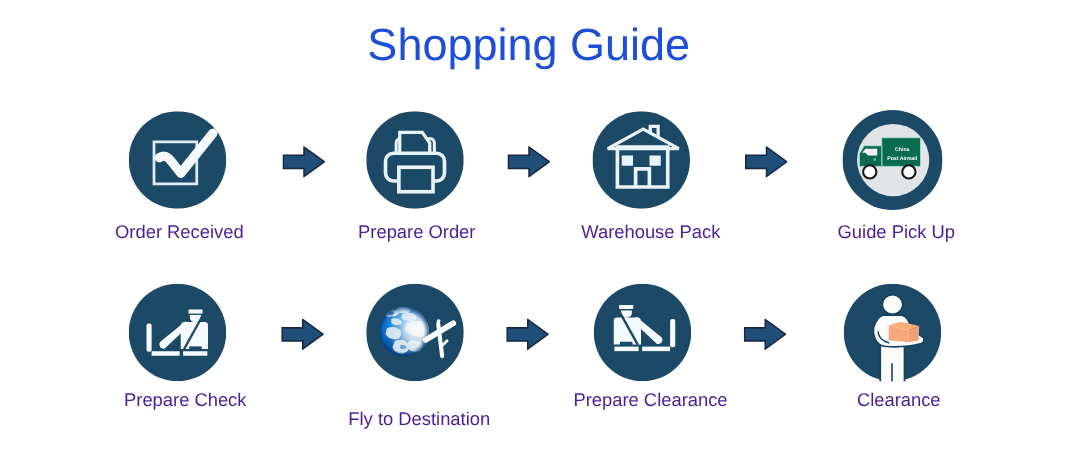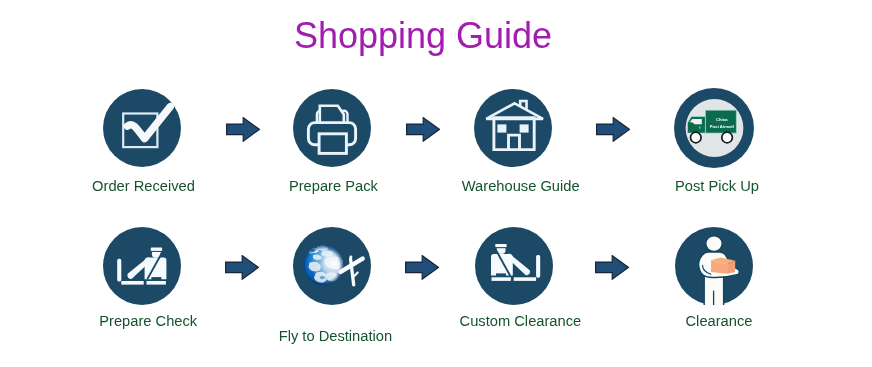--- a/index.html
+++ b/index.html
@@ -1,21 +1,21 @@
 <!DOCTYPE html>
 <html><head>
 <meta charset="utf-8">
 <style>
   html,body{margin:0;padding:0;}
   body{width:872px;height:367px;background:#ffffff;font-family:"Liberation Sans",sans-serif;overflow:hidden;}
   .stage{position:relative;width:872px;height:367px;}
-  .title{position:absolute;left:0;top:14.6px;width:846px;text-align:center;font-size:36px;line-height:42px;color:#a21caf;font-weight:400;}
+  .title{position:absolute;left:0;top:14.6px;width:846px;text-align:center;font-size:36px;line-height:42px;color:#1d4ed8;font-weight:400;}
   .step{position:absolute;}
   .circle{position:absolute;left:0;top:0;width:78px;height:78px;}
-  .label{position:absolute;top:86px;width:200px;left:-61px;text-align:center;font-size:14.7px;line-height:16px;color:#14532d;white-space:nowrap;}
+  .label{position:absolute;top:86px;width:200px;left:-61px;text-align:center;font-size:14.7px;line-height:16px;color:#4c1d95;white-space:nowrap;}
   .arrow{position:absolute;}
   svg{display:block;}
   .tt1,.tt2{fill:#ffffff;font-family:"Liberation Sans",sans-serif;font-weight:bold;}
   .tt1{font-size:4.15px;}
   .tt2{font-size:4.15px;}
 </style>
 </head>
 <body>
 
 <div class="stage">
@@ -37,54 +37,54 @@
       <svg width="78" height="78" viewBox="0 0 78 78">
         <circle cx="39" cy="39" r="39" fill="#1c4a66"></circle>
         <path d="M23.9 25.3 a3.6 3.6 0 0 1 7.2 0 v9.5 h-7.2 z" fill="#1c4a66" stroke="#e9f3fa" stroke-width="2.4"></path>
         <path d="M47.3 25.3 a3.6 3.6 0 0 1 7.2 0 v9.5 h-7.2 z" fill="#1c4a66" stroke="#e9f3fa" stroke-width="2.4"></path>
         <path d="M26.8 16.8 h18 l6 8.6 v9.4 h-24 z" fill="#1c4a66" stroke="#e9f3fa" stroke-width="2.6" stroke-linejoin="miter"></path>
         <path d="M15.4 33.6 h47 v22.2 h-47 z" fill="#1c4a66"></path>
         <rect x="15.4" y="33.6" width="47.2" height="22.2" rx="6.4" fill="none" stroke="#e9f3fa" stroke-width="2.9"></rect>
         <rect x="26.1" y="44.8" width="27.3" height="19.6" fill="#1c4a66" stroke="#e9f3fa" stroke-width="2.9"></rect>
       </svg>
     </div>
-    <div class="label" style="left:-59.6px;top:89px">Prepare Pack</div>
+    <div class="label" style="left:-59.6px;top:89px">Prepare Order</div>
   </div>
 
   <div class="step" style="left:474px;top:89px">
     <div class="circle">
       <svg width="78" height="78" viewBox="0 0 78 78">
         <circle cx="39" cy="39" r="39" fill="#1c4a66"></circle>
         <path d="M46.2 19.2 v-7.2 h6.3 v10.6" fill="none" stroke="#e9f3fa" stroke-width="2.6" stroke-linejoin="miter"></path>
         <path d="M40.6 14.3 L69 29.9 H12.2 z" fill="#1c4a66" stroke="#e9f3fa" stroke-width="2.6" stroke-linejoin="miter"></path>
         <path d="M19.9 28.6 h40.3 v32 h-40.3 z" fill="none" stroke="#e9f3fa" stroke-width="2.9"></path>
         <rect x="23.4" y="35.4" width="9" height="8.2" fill="#e9f3fa"></rect>
         <rect x="45.6" y="35.4" width="9" height="8.2" fill="#e9f3fa"></rect>
         <path d="M34.5 60.6 v-14.5 h11 v14.5" fill="none" stroke="#e9f3fa" stroke-width="2.9"></path>
       </svg>
     </div>
-    <div class="label" style="left:-53.3px;top:89px">Warehouse Guide</div>
+    <div class="label" style="left:-53.3px;top:89px">Warehouse Pack</div>
   </div>
 
   <div class="step" style="left:675px;top:89px">
     <div class="circle" style="left:-1px;top:-1px;width:80px;height:80px">
       <svg width="80" height="80" viewBox="-1 -1 80 80">
         <circle cx="39" cy="39" r="40" fill="#1c4a66"></circle>
         <circle cx="39.5" cy="39" r="28.9" fill="#e2e5e7"></circle>
         <path d="M30.4 21.2 h31 v22.9 h-31 z" fill="#0b6b4f" stroke="#9fe0cd" stroke-width="0.7"></path>
         <path d="M30.4 27.6 h-14 l-3.9 6.3 v10.2 h17.9 z" fill="#0b6b4f" stroke="#9fe0cd" stroke-width="0.7"></path>
         <path d="M17.3 29.9 h9.5 v5.4 h-7.3 l-2.3 -2.1 h-2.5 z" fill="#f7eef2"></path>
         <rect x="23.9" y="37.4" width="1.7" height="2.3" fill="#3ec7b0"></rect>
         <circle cx="20.8" cy="48.5" r="5.3" fill="#ffffff" stroke="#1a1a1a" stroke-width="1.7"></circle>
         <circle cx="52.1" cy="48.5" r="5.3" fill="#ffffff" stroke="#1a1a1a" stroke-width="1.7"></circle>
         <text class="tt1" x="46.8" y="32.2" text-anchor="middle">China</text>
         <text class="tt2" x="46.8" y="39" text-anchor="middle">Post Airmail</text>
       </svg>
     </div>
-    <div class="label" style="left:-58.0px;top:89px">Post Pick Up</div>
+    <div class="label" style="left:-58.0px;top:89px">Guide Pick Up</div>
   </div>
 
   <div class="arrow" style="left:226.2px;top:117.2px">
     <svg width="34" height="25" viewBox="0 0 34 25">
         <path d="M0.6 7.1 h16.6 v-6.5 l16.2 11.8 -16.2 11.8 v-6.5 h-16.6 z" fill="#1f4e79" stroke="#17253d" stroke-width="1.2" stroke-linejoin="miter"></path>
       </svg>
   </div>
   <div class="arrow" style="left:406.2px;top:117.2px">
     <svg width="34" height="25" viewBox="0 0 34 25">
         <path d="M0.6 7.1 h16.6 v-6.5 l16.2 11.8 -16.2 11.8 v-6.5 h-16.6 z" fill="#1f4e79" stroke="#17253d" stroke-width="1.2" stroke-linejoin="miter"></path>
@@ -188,21 +188,21 @@
             <path d="M45.4 30 L25 46.6 a3.4 3.4 0 0 0 3.8 5.2 L47.8 34 z"></path>
             <rect x="18.3" y="54" width="22.4" height="3.6"></rect>
             <rect x="43.5" y="54" width="19.4" height="3.6"></rect>
           </g>
           <rect x="47.8" y="23.9" width="11.3" height="1" fill="#1c4a66"></rect>
           <path d="M60.2 23.6 L44.2 52.4" fill="none" stroke="#1c4a66" stroke-width="1.9"></path>
           <rect x="48.4" y="50.1" width="10" height="2.9" fill="#1c4a66"></rect>
         </g>
       </svg>
     </div>
-    <div class="label" style="left:-54.6px;top:86px">Custom Clearance</div>
+    <div class="label" style="left:-54.6px;top:86px">Prepare Clearance</div>
   </div>
 
   <div class="step" style="left:675px;top:227px">
     <div class="circle">
       <svg width="78" height="78" viewBox="0 0 78 78">
         <circle cx="39" cy="39" r="39" fill="#1c4a66"></circle>
         <g>
           <ellipse cx="39" cy="16.6" rx="8.2" ry="7.9" fill="#fbfcfa" stroke="#16435e" stroke-width="1.4"></ellipse>
           <path d="M29.2 79 v-29 a4 4 0 0 1 1.4 -3.4 h16.6 a4 4 0 0 1 1.4 3.4 v29 z" fill="#fbfcfa" stroke="#16435e" stroke-width="1.4"></path>
           <path d="M24.8 43.6 a13.4 14.6 0 0 1 2.6 -15.6 a7.6 7.6 0 0 1 5.8 -3 h11.6 a7.6 7.6 0 0 1 5.8 3 a12.6 12.6 0 0 1 2.6 9 l9.6 5.2 a3.1 3.1 0 0 1 -0.8 5.6 q-13 3.4 -27.6 2.4 a10.6 10.6 0 0 1 -9.6 -6.6 z" fill="#fbfcfa" stroke="#16435e" stroke-width="1.4"></path>

